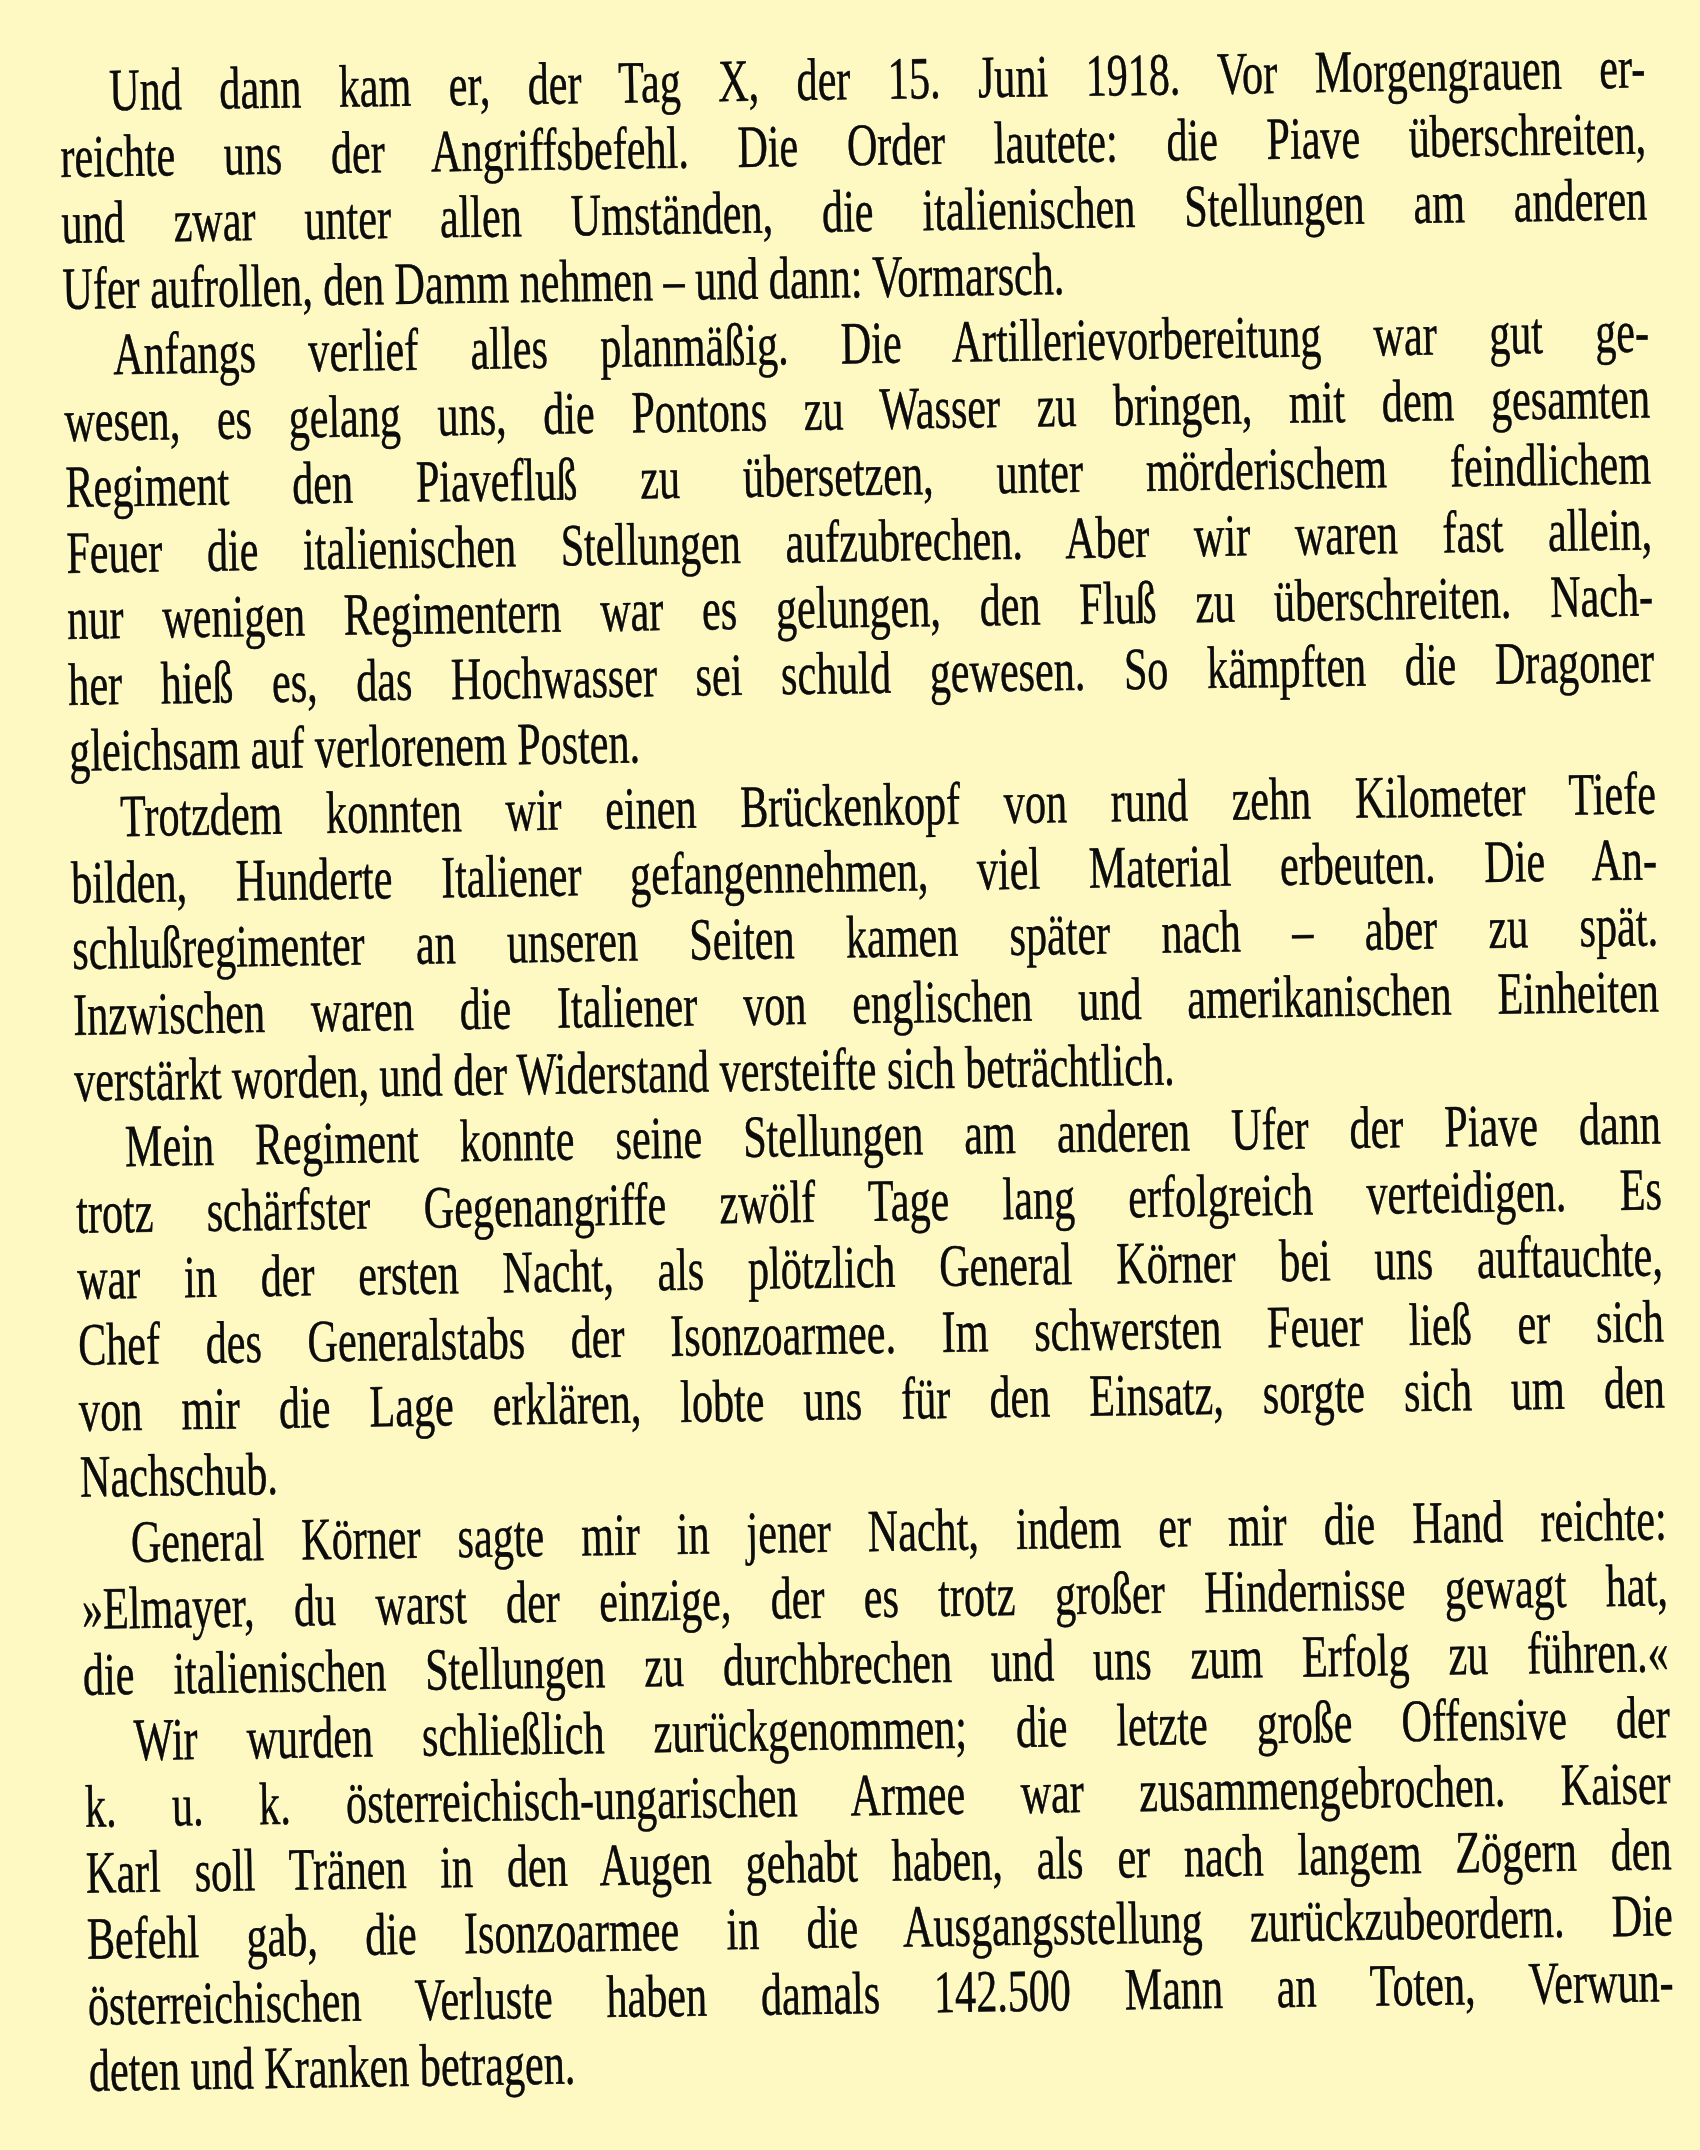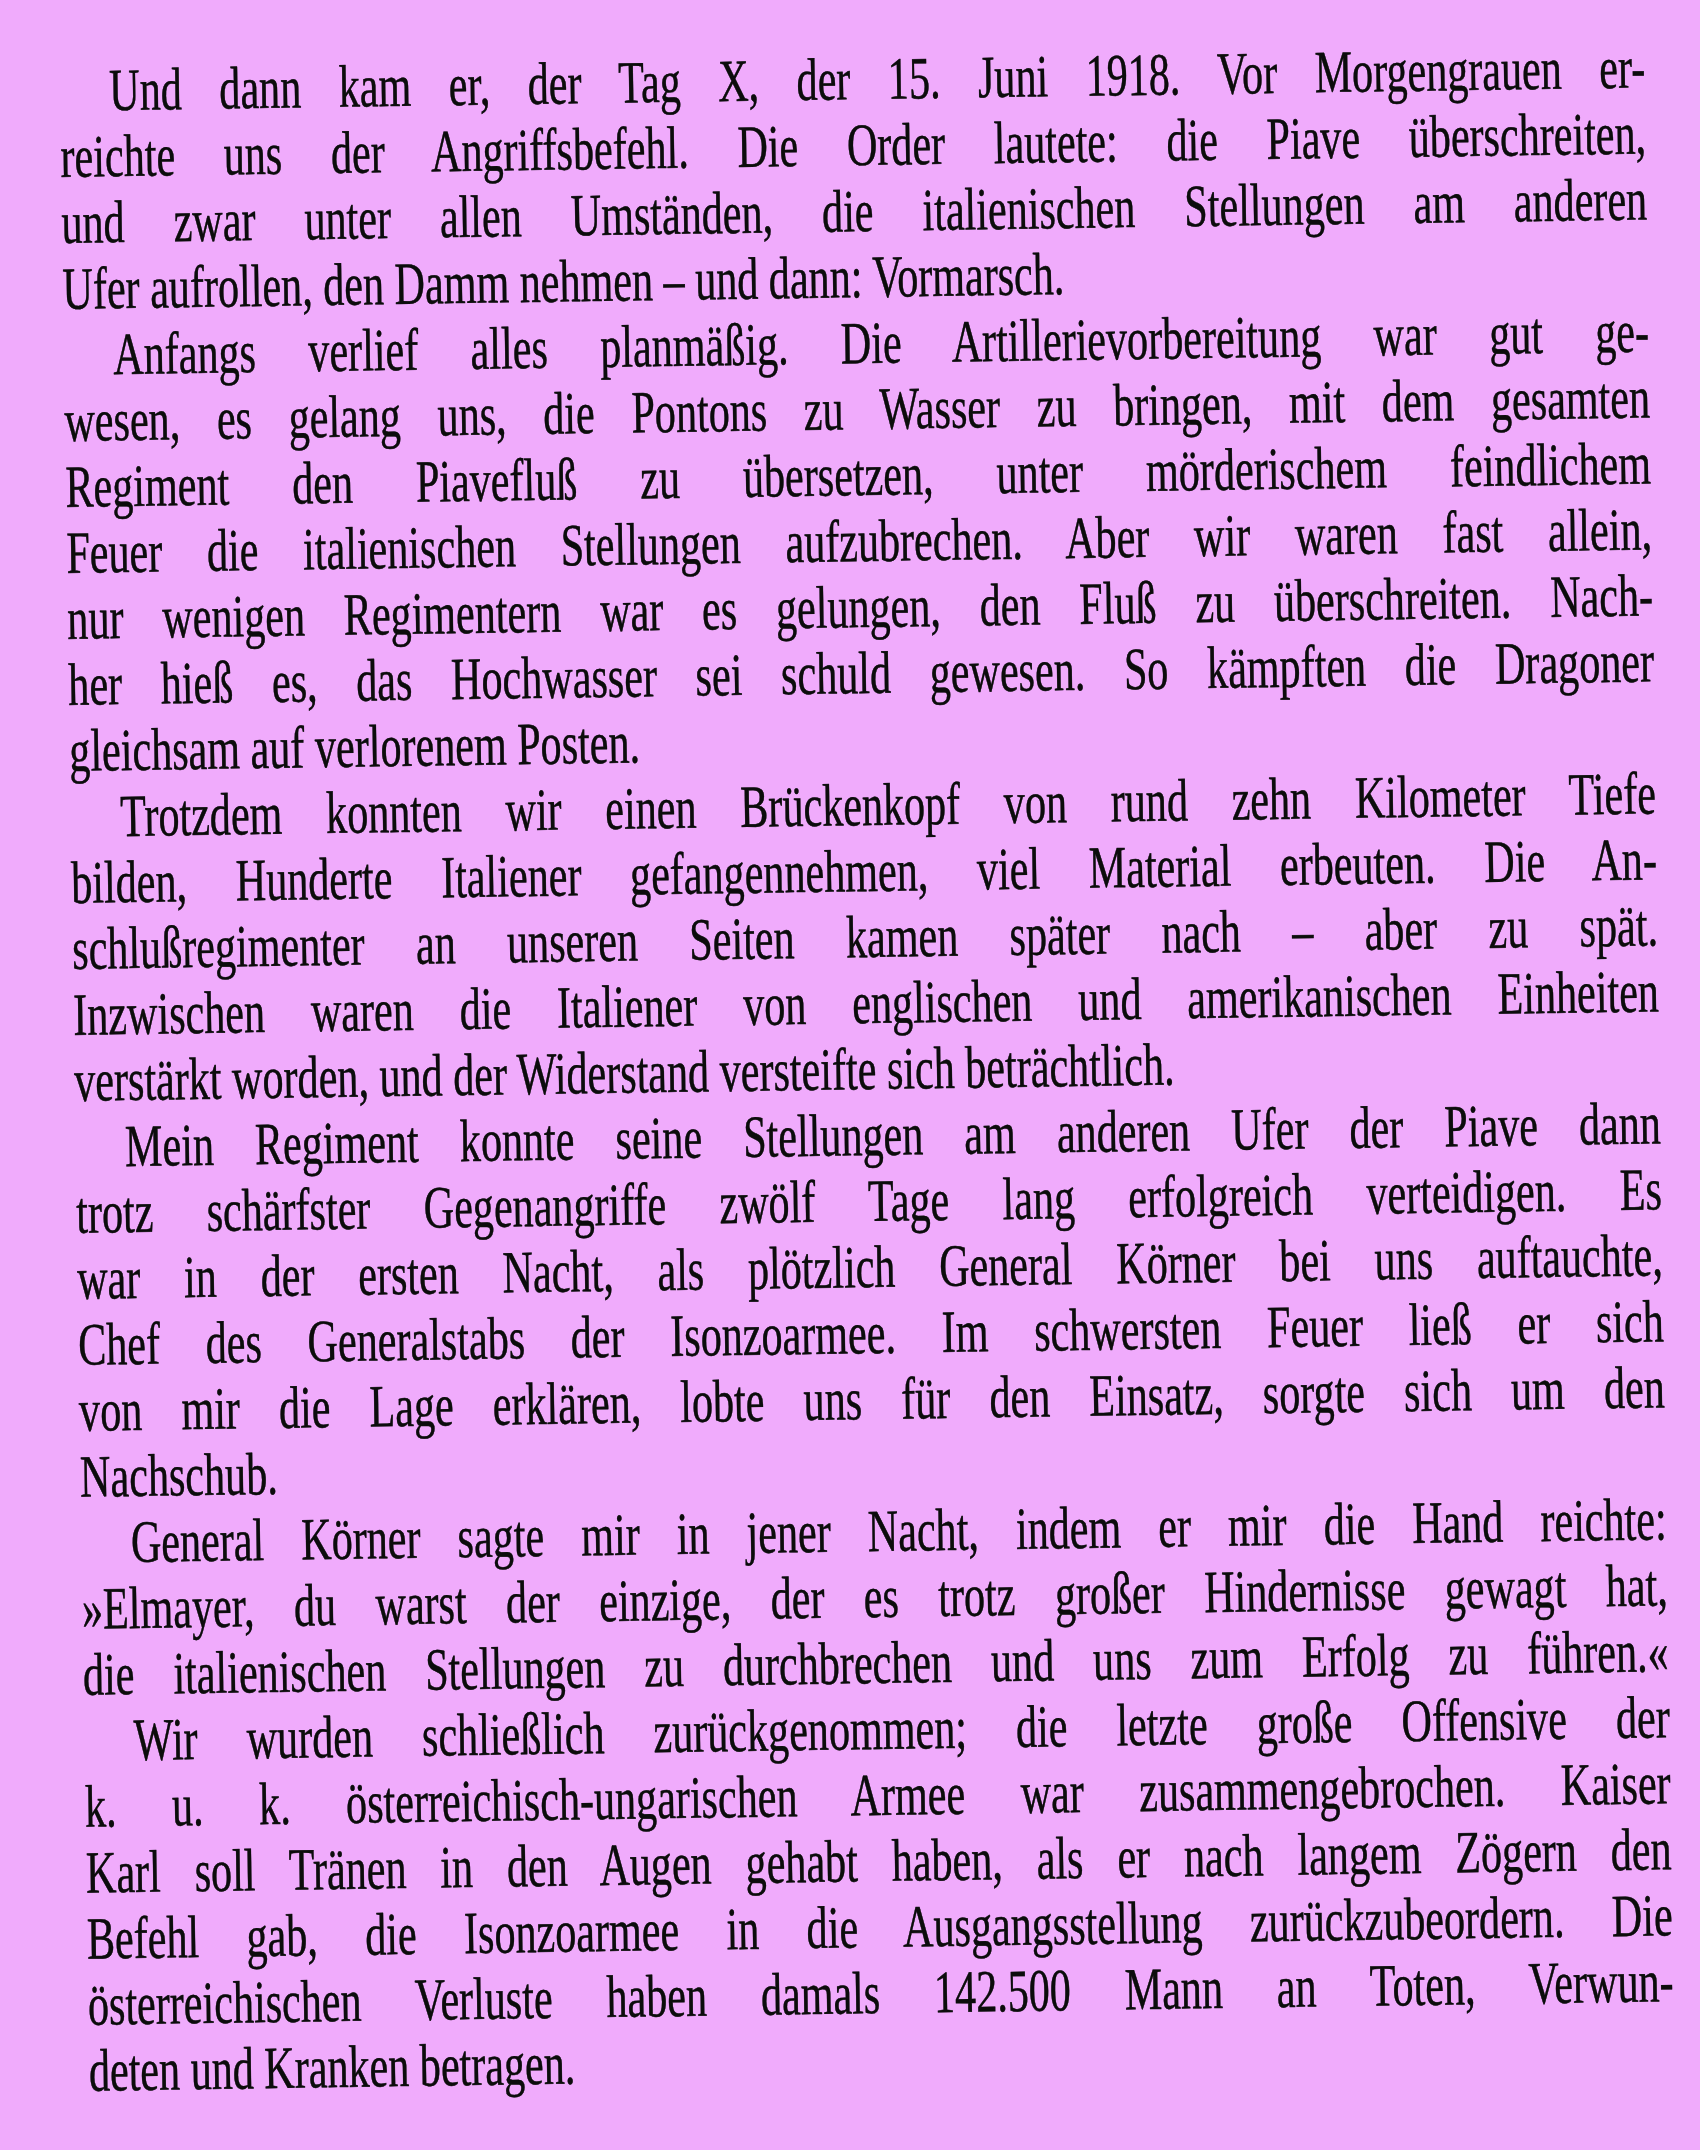--- a/index.html
+++ b/index.html
@@ -36,21 +36,21 @@
   .line.indent {
     text-indent: 71px;        
   }
   .line.endline {
     text-align-last: left;     
   }
 </style>
 </head>
 <body>
 
-<div class="page" style="background: #f0abfc;">
+<div class="page" style="background: #fef9c3;">
   <div class="text-block" id="text-block" style="color: rgb(12, 12, 12);">
       <div class="line indent"><span>Und dann kam er, der Tag X, der 15. Juni 1918. Vor Morgengrauen er-</span></div>
       <div class="line"><span>reichte uns der Angriffsbefehl. Die Order lautete: die Piave überschreiten,</span></div>
       <div class="line"><span>und zwar unter allen Umständen, die italienischen Stellungen am anderen</span></div>
       <div class="line endline"><span>Ufer aufrollen, den Damm nehmen – und dann: Vormarsch.</span></div>
       <div class="line indent"><span>Anfangs verlief alles planmäßig. Die Artillerievorbereitung war gut ge-</span></div>
       <div class="line"><span>wesen, es gelang uns, die Pontons zu Wasser zu bringen, mit dem gesamten</span></div>
       <div class="line"><span>Regiment den Piavefluß zu übersetzen, unter mörderischem feindlichem</span></div>
       <div class="line"><span>Feuer die italienischen Stellungen aufzubrechen. Aber wir waren fast allein,</span></div>
       <div class="line"><span>nur wenigen Regimentern war es gelungen, den Fluß zu überschreiten. Nach-</span></div>

